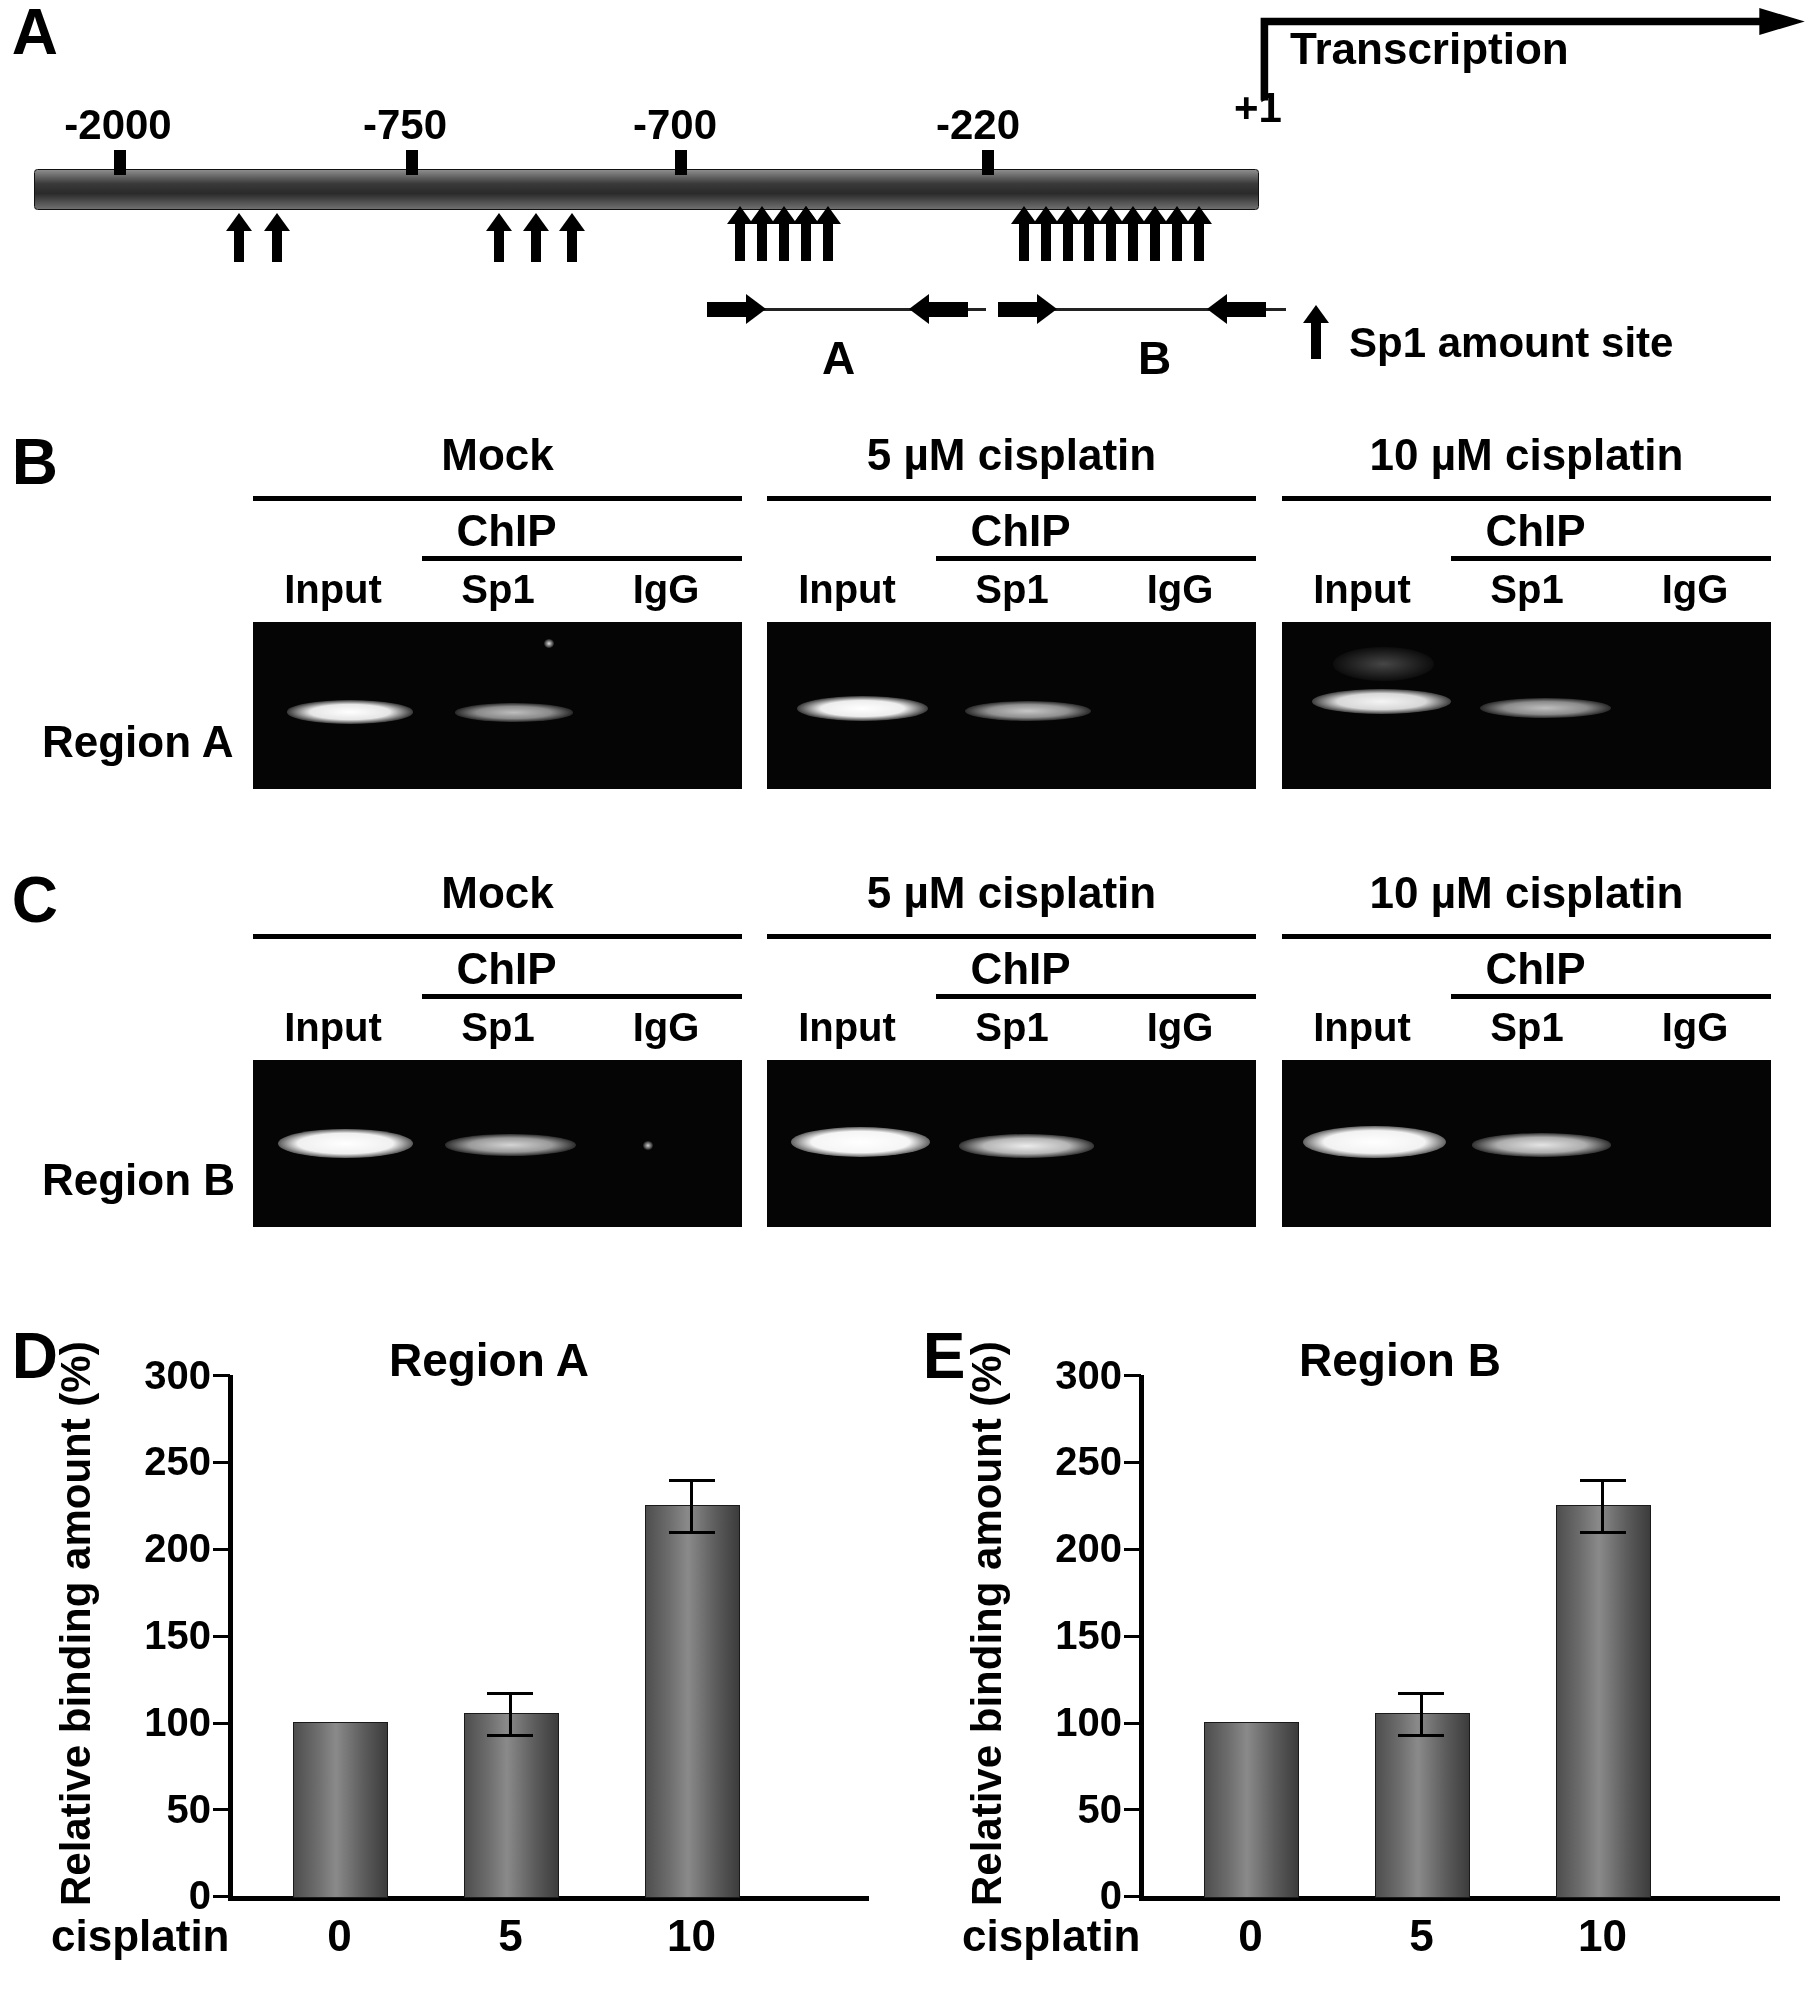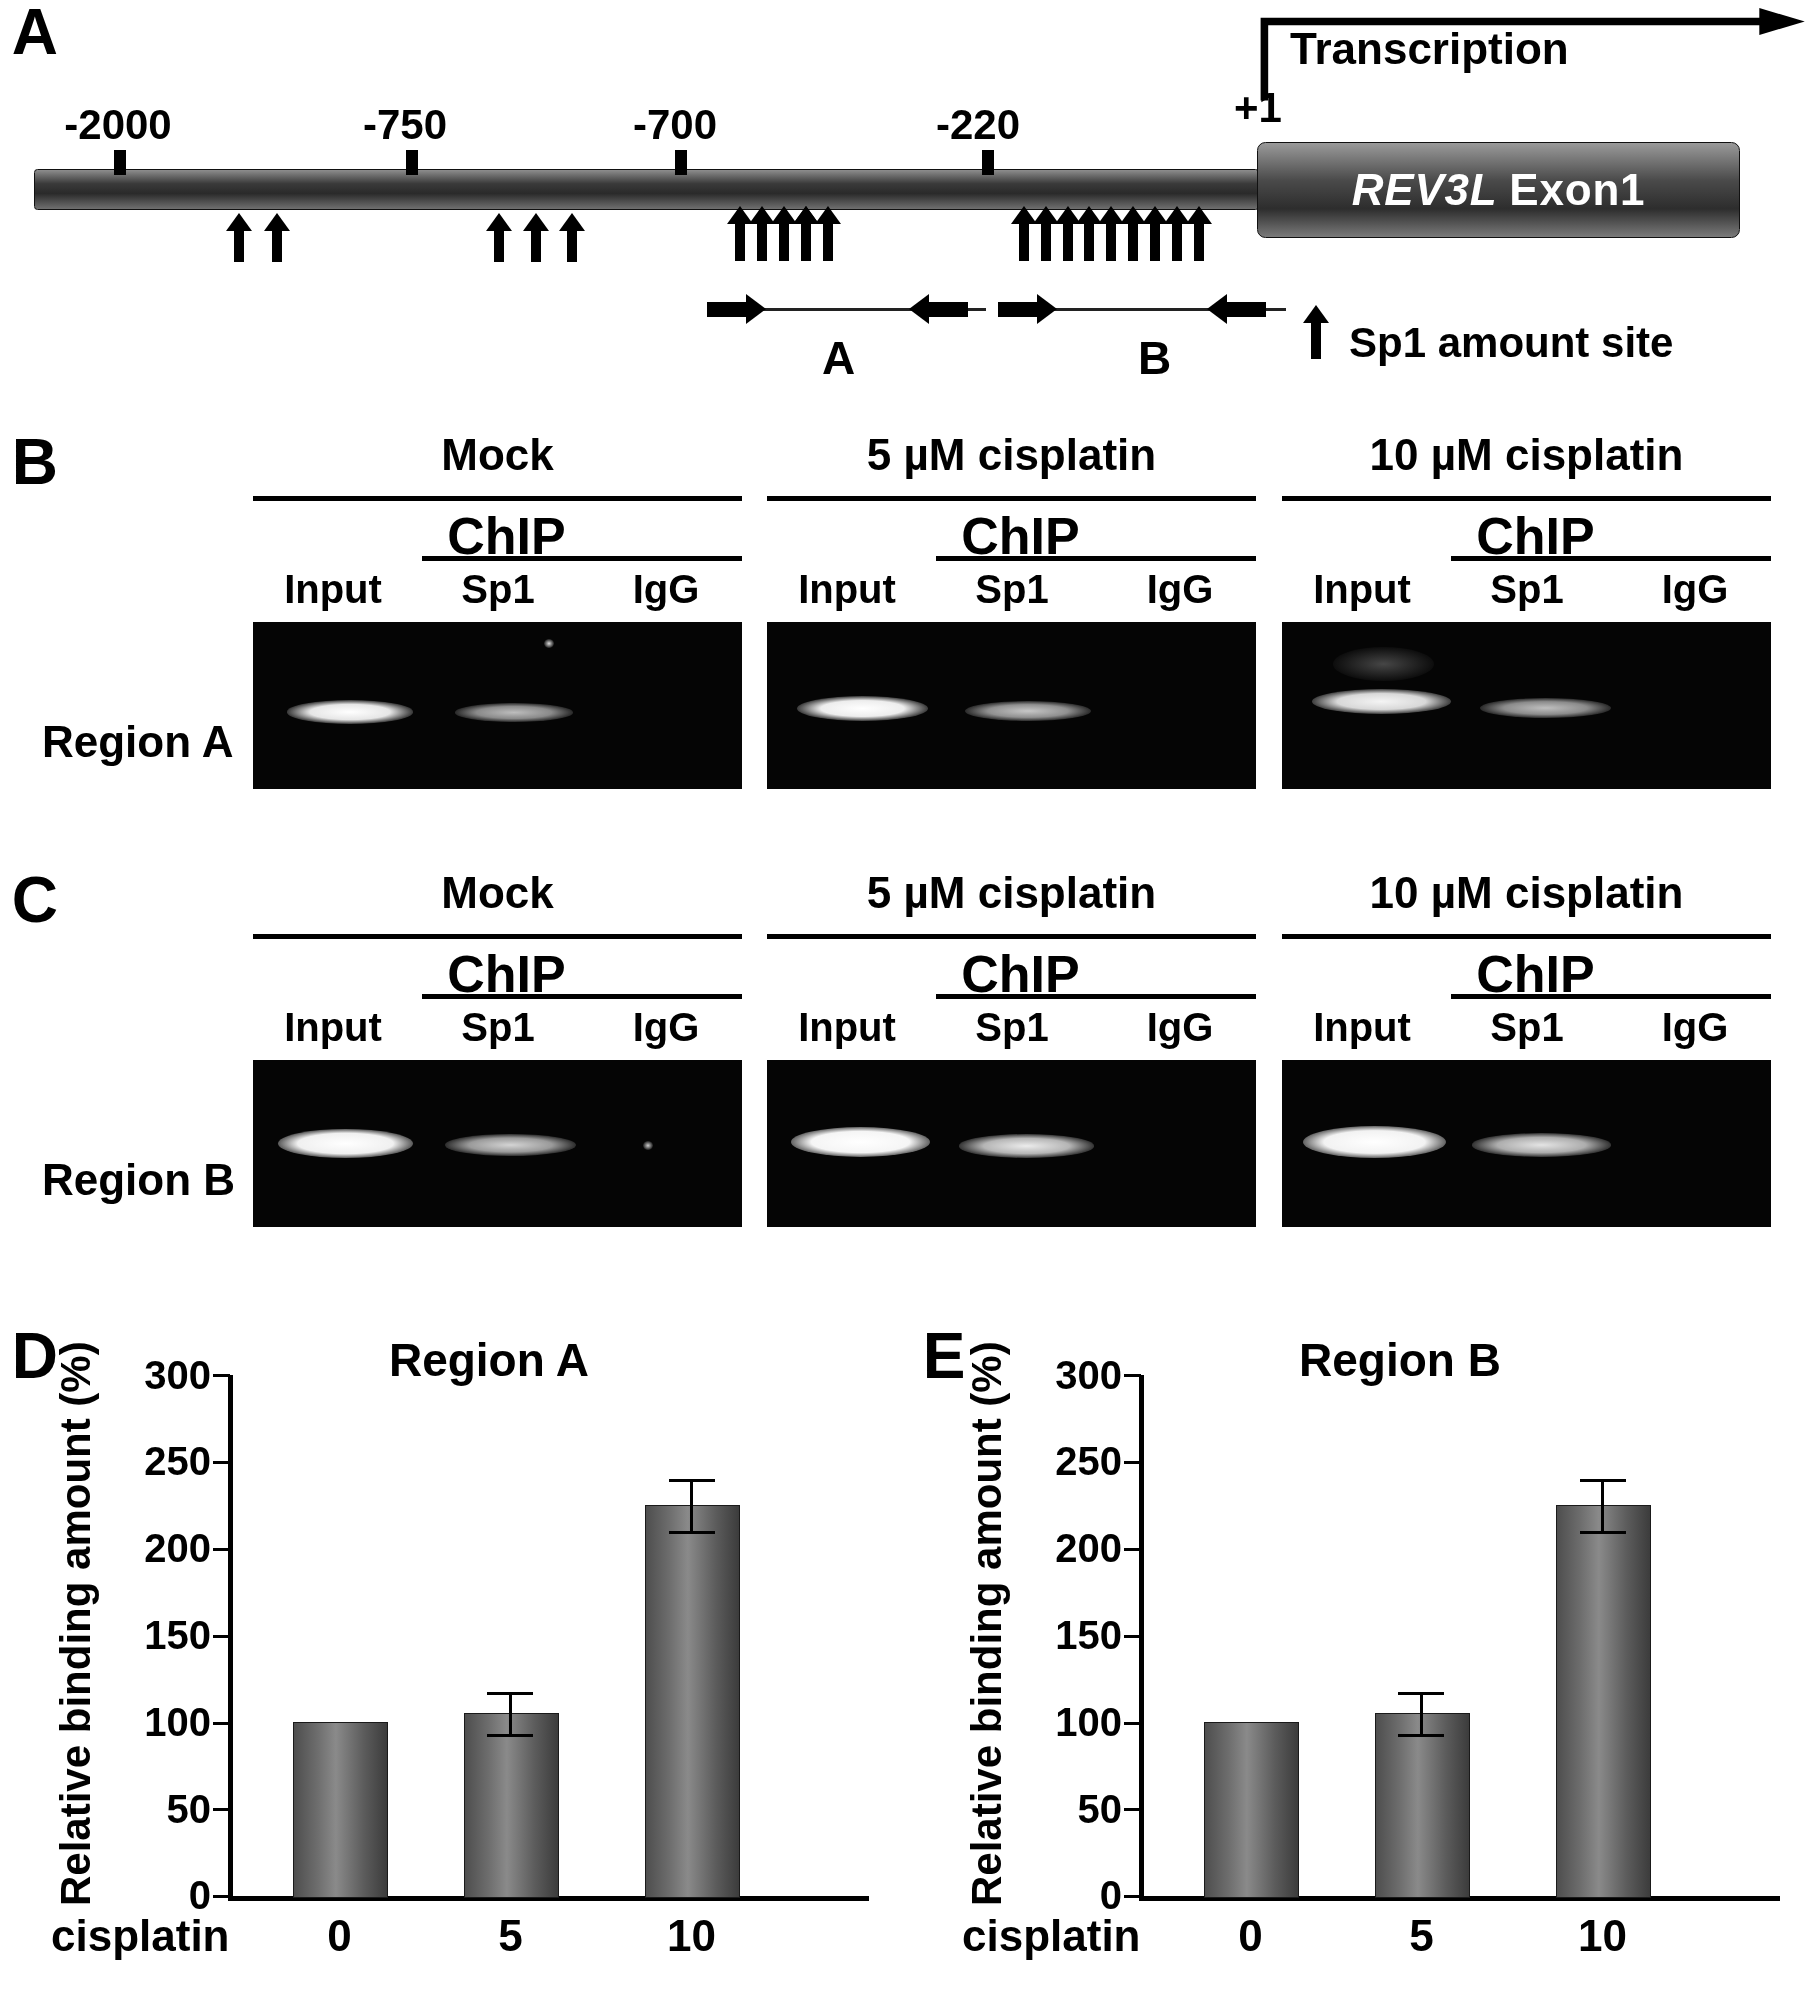--- a/index.html
+++ b/index.html
@@ -30,21 +30,21 @@
   .arrow-l:after{content:"";position:absolute;left:-17px;top:-7.6px;width:0;height:0;
     border-top:15px solid transparent;border-bottom:15px solid transparent;border-right:20px solid #000;}
   .region-name{position:absolute;font-weight:bold;font-size:46px;}
   .legend-text{position:absolute;font-weight:bold;font-size:42px;}
   
   .gelpanel{position:absolute;left:0;width:1813px;}
   .rowlabel{position:absolute;font-weight:bold;font-size:44px;}
   .gelgroup{position:absolute;}
   .gel-title{position:absolute;font-weight:bold;font-size:44px;text-align:center;width:100%;top:0;}
   .rule{position:absolute;height:4.2px;background:#000;}
-  .chip-label{position:absolute;font-weight:bold;font-size:52px;text-align:center;}
+  .chip-label{position:absolute;font-weight:bold;font-size:44px;text-align:center;}
   .lane-label{position:absolute;font-weight:bold;font-size:40px;text-align:center;}
   .gelimg{position:absolute;background:#050505;overflow:hidden;}
   .band{position:absolute;border-radius:50%/50%;}
   
   .chartwrap{position:absolute;}
   .ylabel{position:absolute;font-weight:bold;font-size:42px;transform:rotate(-90deg);transform-origin:left top;white-space:nowrap;}
   .charttitle{position:absolute;font-weight:bold;font-size:46px;text-align:center;}
   .axisline{position:absolute;background:#000;}
   .ytick{position:absolute;font-weight:bold;font-size:40px;text-align:right;width:118px;}
   .tickline{position:absolute;background:#000;height:3.4px;width:17px;}
@@ -61,24 +61,20 @@
   <div class="panel-letter" style="left:11.8px;top:0px;">A</div>
 
   <svg width="641" height="101" style="position:absolute;left:1257px;top:8.4px;" viewBox="0 0 760 120">
     <path d="M8,110 L8,16 L600,16" stroke="#000" stroke-width="9" fill="none"></path>
     <path d="M596,0 L650,16 L596,32 Z" fill="#000"></path>
   </svg>
   <div class="trans-label">Transcription</div>
   <div class="plus1">+1</div>
 
   <div class="promoter-bar"></div>
-  <div class="exon-box">
-    <i>REV3L</i>
-      <span>Exon1</span>
-  </div>
 
   <div class="tickmark" style="left:114px;"></div>
   <div class="tickmark" style="left:406px;"></div>
   <div class="tickmark" style="left:675px;"></div>
   <div class="tickmark" style="left:982px;"></div>
   <div class="ticklabel" style="left:118px;">-2000</div>
   <div class="ticklabel" style="left:405px;">-750</div>
   <div class="ticklabel" style="left:675px;">-700</div>
   <div class="ticklabel" style="left:978px;">-220</div>
 

